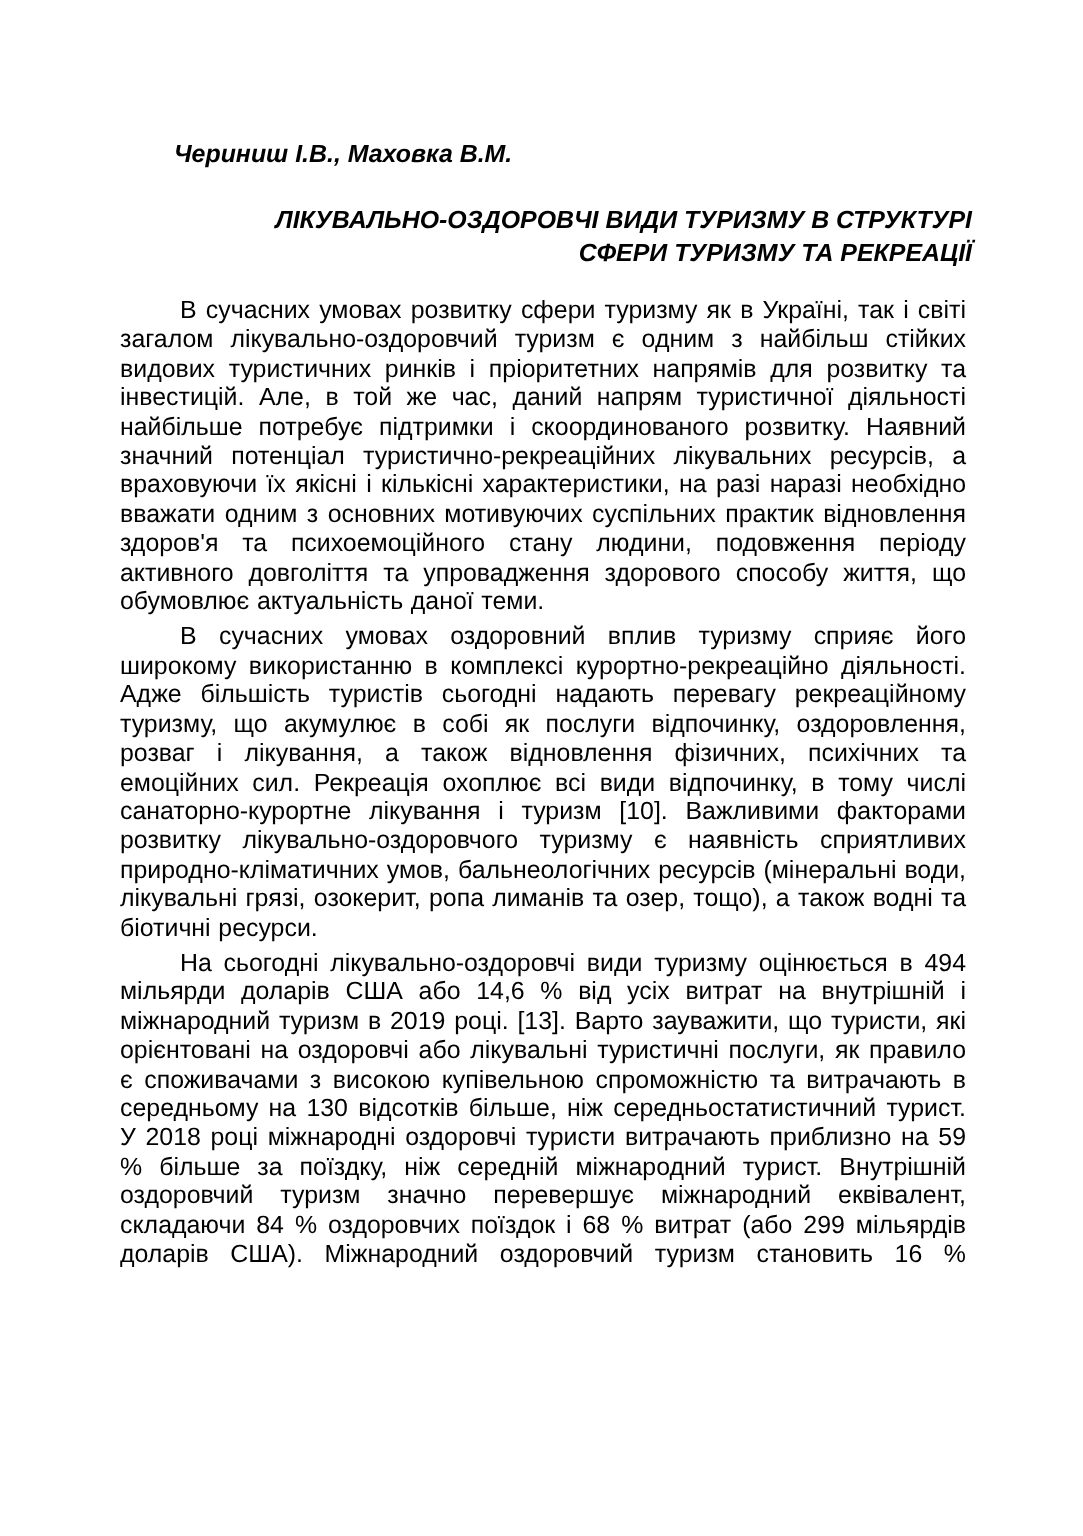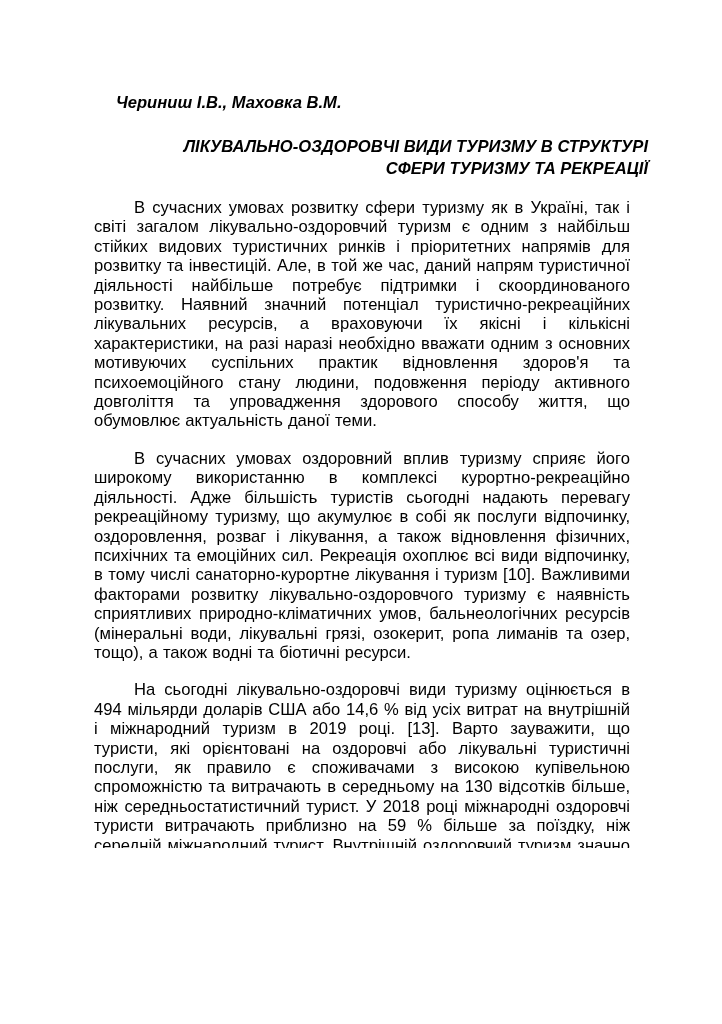--- a/index.html
+++ b/index.html
@@ -36,21 +36,21 @@
   .title {
     margin: 23px 0 17px 0;
     font-weight: bold;
     font-style: italic;
     font-size: 16.6px;
     line-height: 22px;
     text-align: right;
     white-space: pre-line;
   }
   .body-para {
-    margin: 18px;
+    margin: 4px;
     text-align: justify;
     text-indent: 40px;
     word-spacing: 0.5px;
   }
 </style>
 </head>
 <body>
 
 <div class="page">
   <div class="content">

